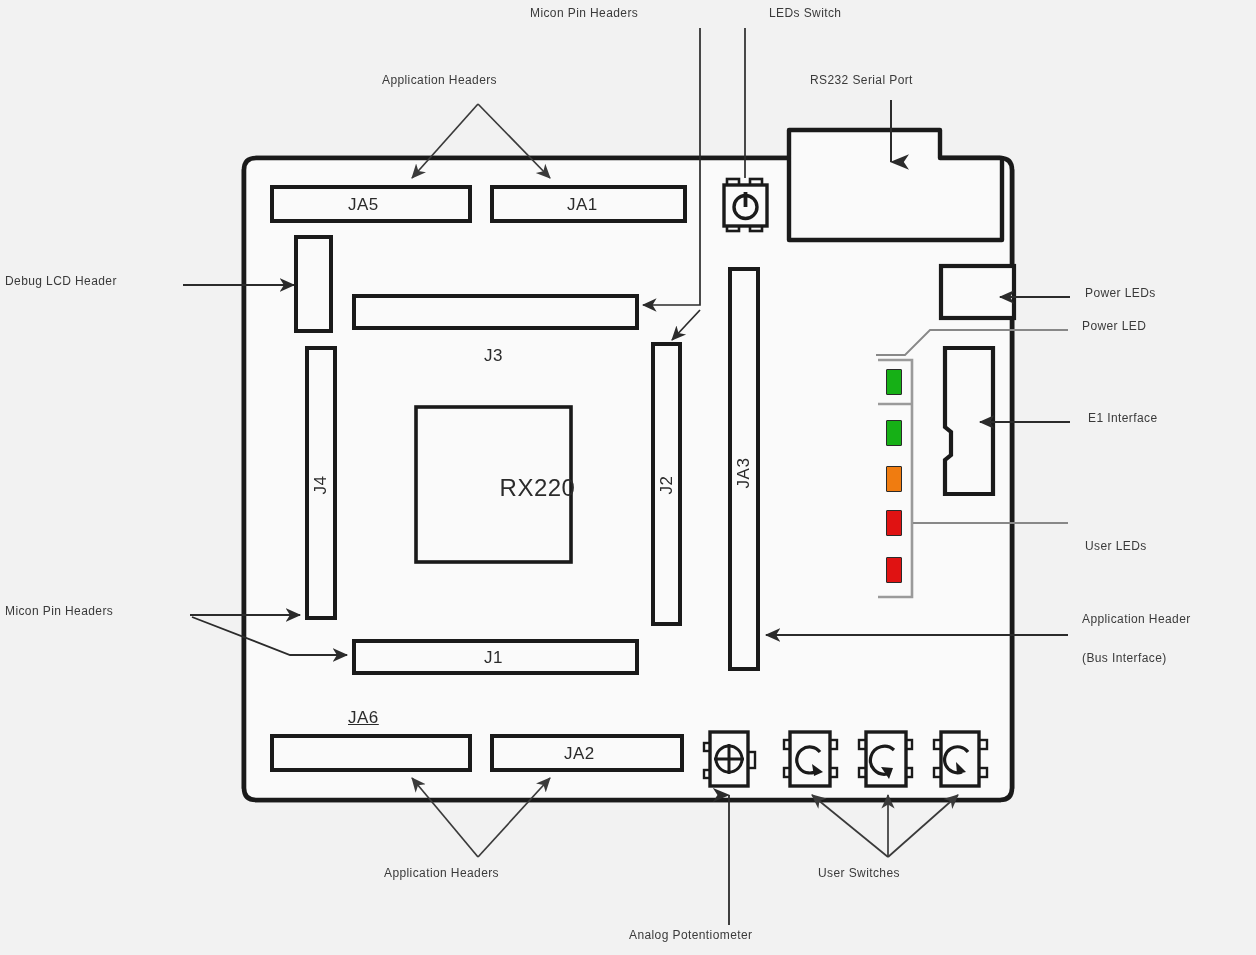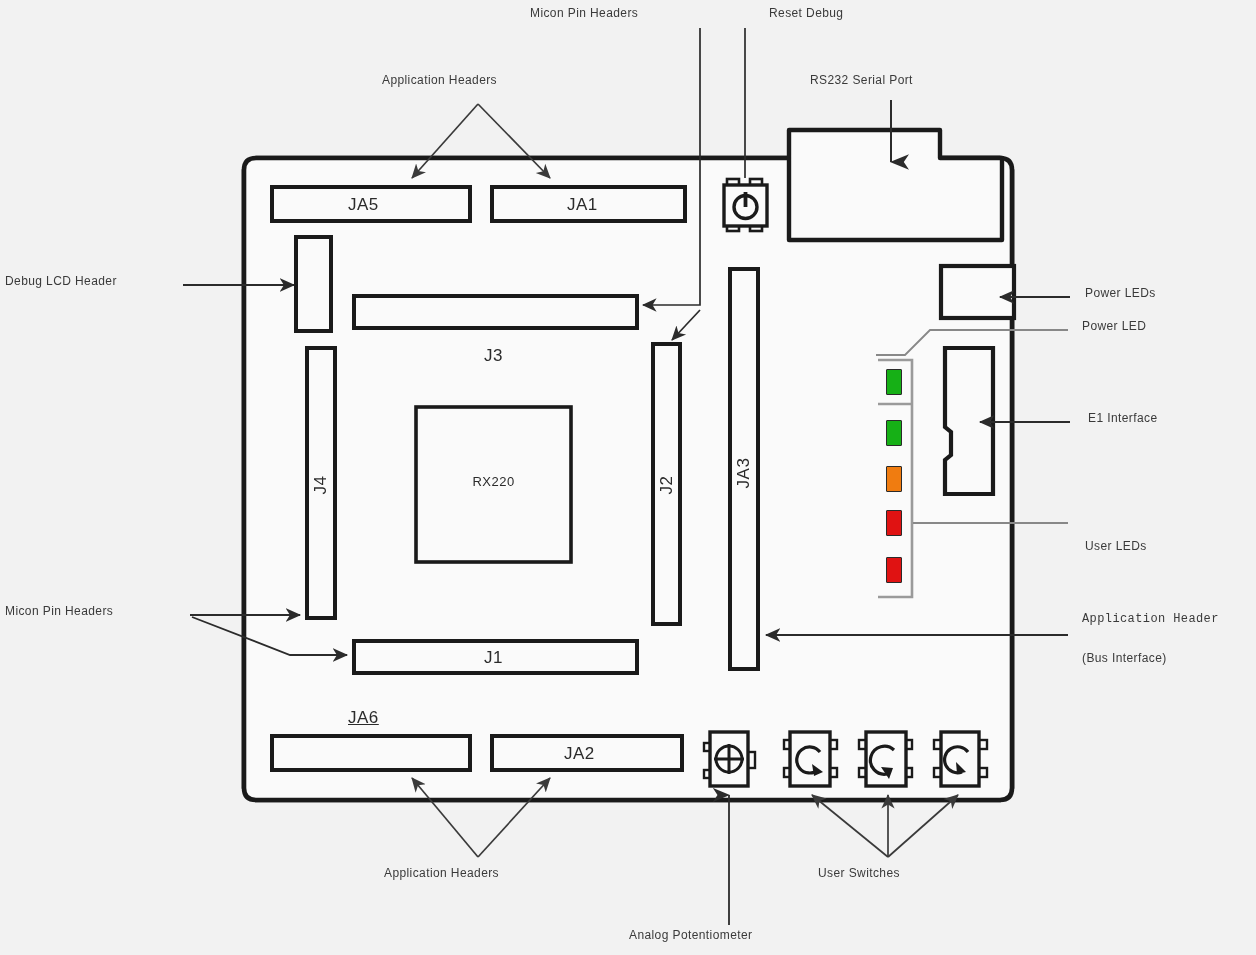--- a/index.html
+++ b/index.html
@@ -265,31 +265,31 @@
   <div class="comp-label" style="left:567px; top:195px;">JA1</div>
   <div class="comp-label" style="left:484px; top:303px;margin-top:43px;">J3</div>
   <div class="comp-label" style="left:484px; top:648px;">J1</div>
   <div class="comp-label" style="left:348px; top:708px;text-decoration:underline;">JA6</div>
   <div class="comp-label" style="left:564px; top:744px;">JA2</div>
 
   <div class="comp-label vert" style="left:306px; top:475px; width:30px; text-align:center;">J4</div>
   <div class="comp-label vert" style="left:652px; top:475px; width:30px; text-align:center;">J2</div>
   <div class="comp-label vert" style="left:723px; top:463px; width:42px; text-align:center;">JA3</div>
 
-  <div class="comp-label" style="left:416px; top:474px; width:155px; text-align:center; font-size:13px;">RX220</div>
+  <div class="comp-label" style="left:416px; top:474px; width:155px; text-align:center; font-size:24px;padding-left:44px;">RX220</div>
 
   <div class="lbl" style="left:530px; top:6px;">Micon Pin Headers</div>
-  <div class="lbl" style="left:769px; top:6px;">Reset Debug</div>
+  <div class="lbl" style="left:769px; top:6px;">LEDs Switch</div>
   <div class="lbl" style="left:382px; top:73px;">Application Headers</div>
   <div class="lbl" style="left:810px; top:73px;">RS232 Serial Port</div>
   <div class="lbl" style="left:5px; top:274px;">Debug LCD Header</div>
   <div class="lbl" style="left:1085px; top:286px;">Power LEDs</div>
   <div class="lbl" style="left:1082px; top:319px;">Power LED</div>
   <div class="lbl" style="left:1088px; top:411px;">E1 Interface</div>
   <div class="lbl" style="left:1085px; top:512px;margin-top:27px;">User LEDs</div>
-  <div class="lbl" style="left:1082px; top:612px;font-family:Liberation Mono, monospace;">Application Header</div>
+  <div class="lbl" style="left:1082px; top:612px;">Application Header</div>
   <div class="lbl" style="left:1082px; top:651px;">(Bus Interface)</div>
   <div class="lbl" style="left:5px; top:604px;">Micon Pin Headers</div>
   <div class="lbl" style="left:384px; top:866px;">Application Headers</div>
   <div class="lbl" style="left:818px; top:866px;">User Switches</div>
   <div class="lbl" style="left:629px; top:928px;">Analog Potentiometer</div>
 
 </div>
 
 </body></html>

